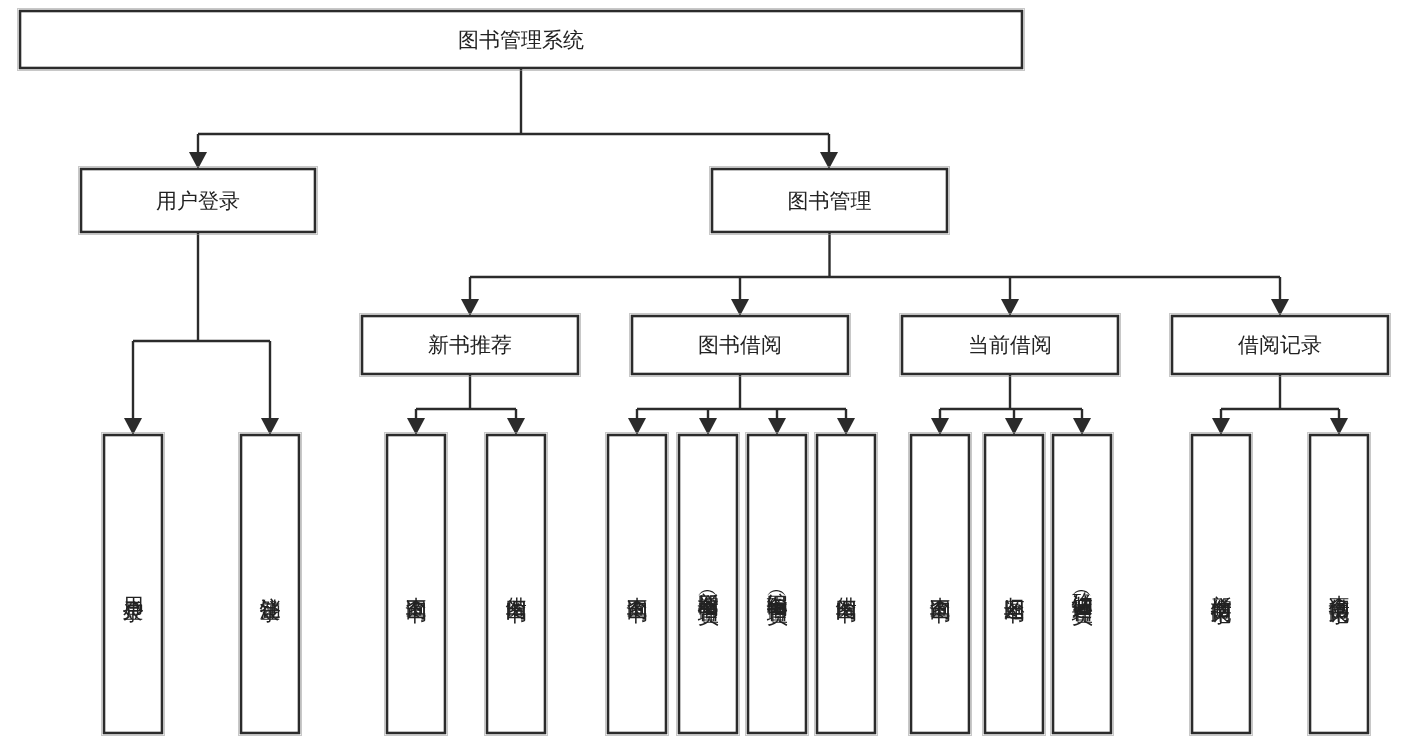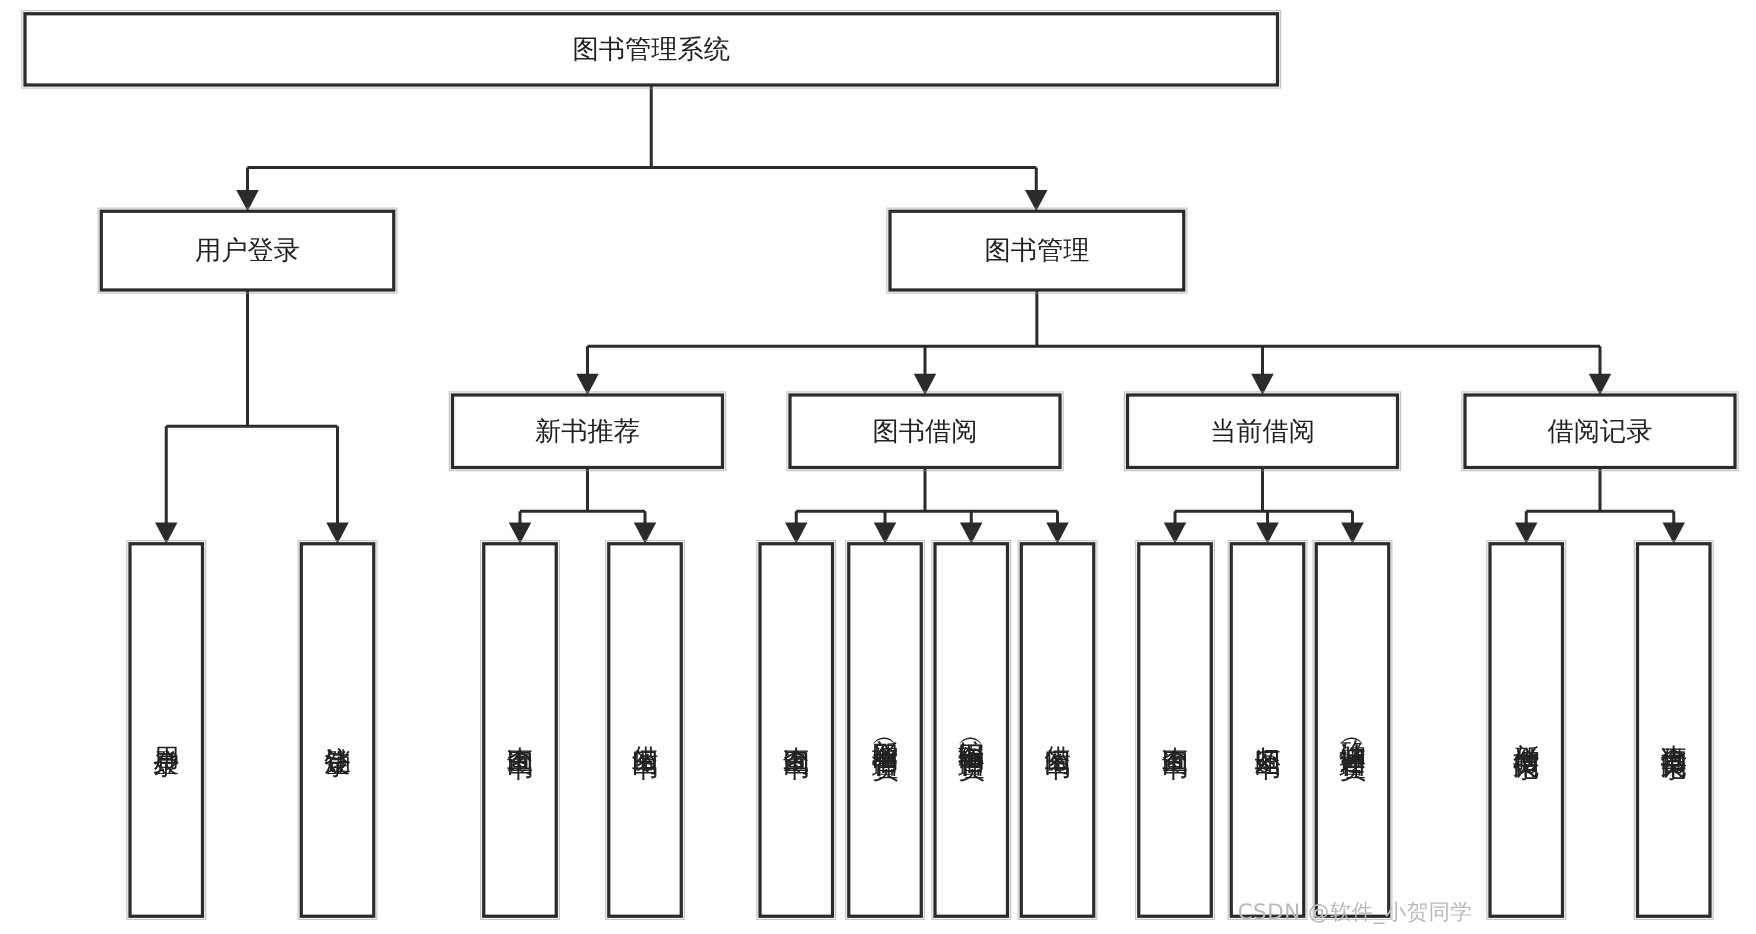--- a/index.html
+++ b/index.html
@@ -202,14 +202,13 @@
           <rect x="1192" y="435" width="58" height="298" class="node-rect"></rect>
           <foreignObject x="1192" y="435" width="58" height="298" class="leaf-label-fo"><div class="leaf-label" xmlns="http://www.w3.org/1999/xhtml">新增借阅记录</div></foreignObject>
         </g>
         <g>
           <rect x="1307.5" y="432.5" width="63" height="303" class="node-rect-outer"></rect>
           <rect x="1310" y="435" width="58" height="298" class="node-rect"></rect>
           <foreignObject x="1310" y="435" width="58" height="298" class="leaf-label-fo"><div class="leaf-label" xmlns="http://www.w3.org/1999/xhtml">查询借阅记录</div></foreignObject>
         </g>
       </g>
   </svg>
-  <div class="watermark">CSDN @软件_小贺同学</div>
 </div>
 
 </body></html>

